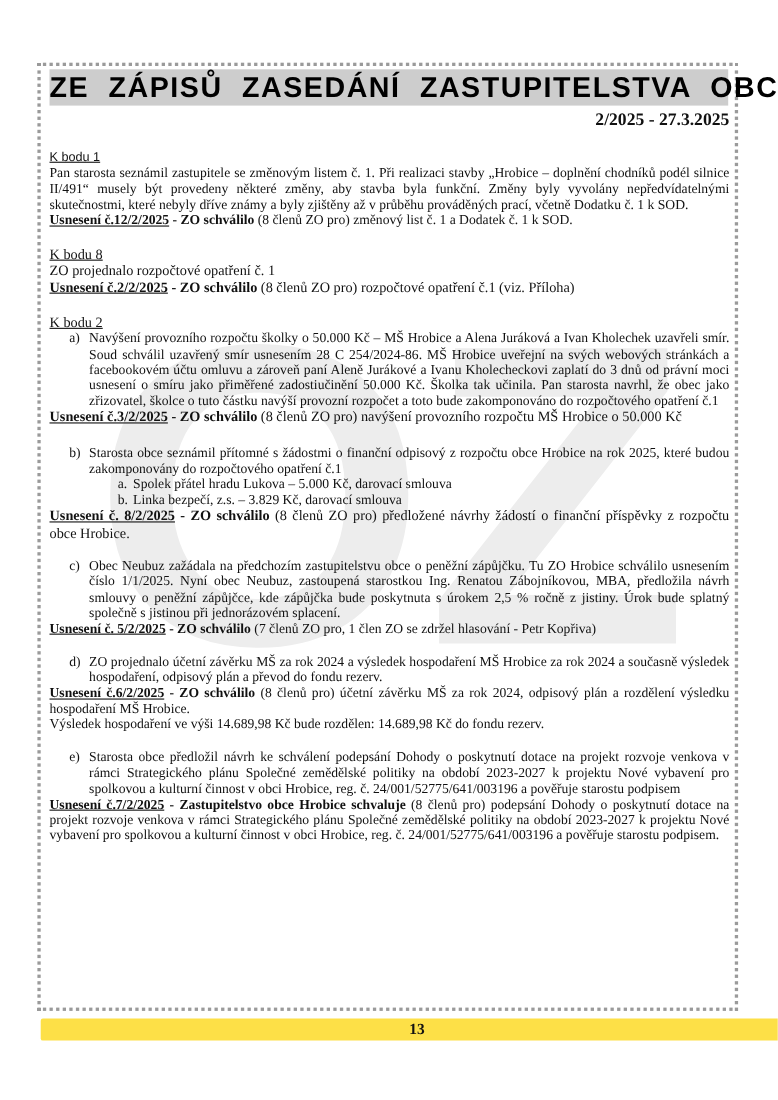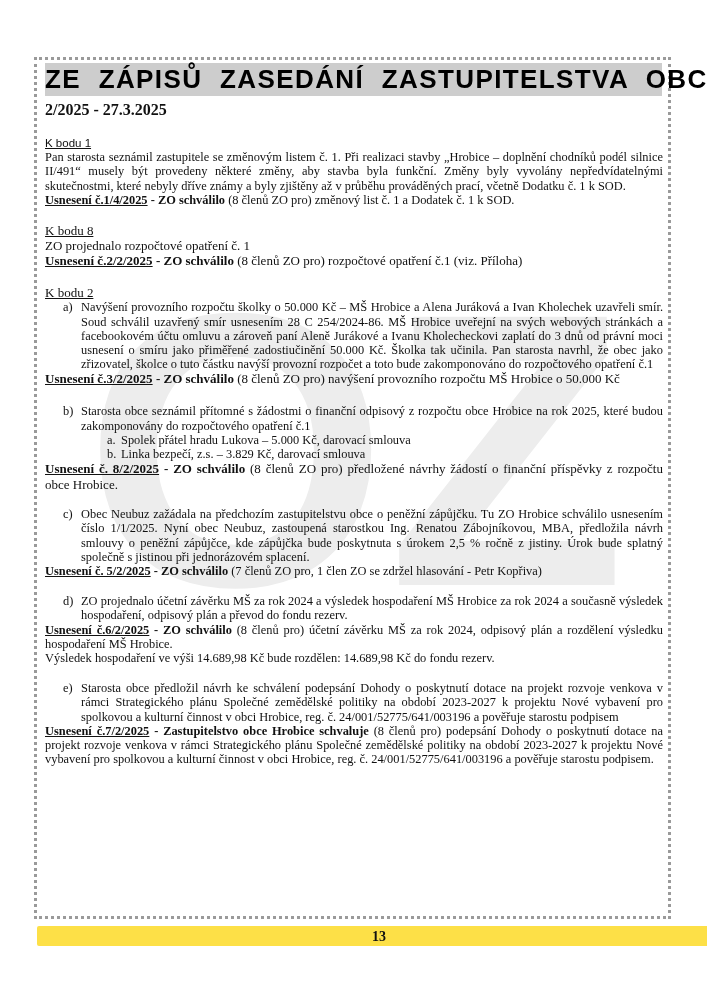--- a/index.html
+++ b/index.html
@@ -6,21 +6,21 @@
   body { width:707px; height:1000px; position:relative; overflow:hidden;
          font-family:"Liberation Serif", serif; color:#111; }
   .frame { position:absolute; left:34px; top:57px; width:637px; height:862px;
            border:3px dotted #9a9a9a; box-sizing:border-box; }
   .watermark { position:absolute; left:95px; top:300px; width:520px; height:300px;
                pointer-events:none; }
   .content { position:absolute; left:45px; top:63px; width:618px; font-size:12.4px; line-height:14.2px; }
   .title-bar { background:#cdcdcd; height:33px; margin-left:0px; width:617px;
                font-family:"Liberation Sans", sans-serif; font-weight:bold; font-size:26px;
                letter-spacing:1.4px; word-spacing:9px; line-height:33px; white-space:nowrap; color:#000; }
-  .subtitle { font-weight:bold; font-size:16px; margin-top:4px; height:20px; line-height:20px; }
+  .subtitle { font-weight:bold; font-size:16px; margin-top:4px; height:20px; line-height:20px;text-align:right; }
   .section-head { font-family:"Liberation Sans", sans-serif; font-weight:normal; text-decoration:underline; font-size:11.5px; margin-top:16px; }
   .section-head.serif { font-family:"Liberation Serif", serif; font-size:13px; }
   p { margin:0; text-align:justify; }
   .res { margin:0; text-align:justify; }
   .res-id { font-weight:bold; text-decoration:underline; }
   .res-b { font-weight:bold; }
   .item { display:flex; margin-left:18px; }
   .item .lbl { width:18px; flex:none; }
   .item .txt { flex:1; text-align:justify; }
   .subitem { display:flex; margin-left:62px; }
@@ -38,21 +38,21 @@
 </svg>
 
 <div class="frame"></div>
 
 <div class="content">
   <div class="title-bar">ZE ZÁPISŮ ZASEDÁNÍ ZASTUPITELSTVA OBCE</div>
   <div class="subtitle">2/2025 - 27.3.2025</div>
 
   <div class="section-head">K bodu 1</div>
   <p>Pan starosta seznámil zastupitele se změnovým listem č. 1. Při realizaci stavby „Hrobice – doplnění chodníků podél silnice II/491“ musely být provedeny některé změny, aby stavba byla funkční. Změny byly vyvolány nepředvídatelnými skutečnostmi, které nebyly dříve známy a byly zjištěny až v průběhu prováděných prací, včetně Dodatku č. 1 k SOD.</p>
-  <p class="res"><span class="res-id">Usnesení č.1/4/2025</span><span class="res-b"> - </span><span class="res-b">ZO schválilo</span><span> (8 členů ZO pro) změnový list č. 1 a Dodatek č. 1 k SOD.</span></p>
+  <p class="res"><span class="res-id">Usnesení č.12/2/2025</span><span class="res-b"> - </span><span class="res-b">ZO schválilo</span><span> (8 členů ZO pro) změnový list č. 1 a Dodatek č. 1 k SOD.</span></p>
 
   <div class="section-head serif" style="margin-top:17px;">K bodu 8</div>
   <p style="font-size:13px;line-height:15px;">ZO projednalo rozpočtové opatření č. 1</p>
   <p class="res" style="font-size:13px;line-height:15px;"><span class="res-id">Usnesení č.2/2/2025</span><span class="res-b"> - </span><span class="res-b">ZO schválilo</span><span> (8 členů ZO pro) rozpočtové opatření č.1  (viz. Příloha)</span></p>
 
   <div class="section-head serif" style="margin-top:18px;">K bodu 2</div>
 
   <div class="item">
     <span class="lbl">a)</span>
     <span class="txt">Navýšení provozního rozpočtu školky o 50.000 Kč – MŠ Hrobice a Alena Juráková a Ivan Kholechek uzavřeli smír. Soud schválil uzavřený smír usnesením 28 C 254/2024-86. MŠ Hrobice uveřejní na svých webových stránkách a facebookovém účtu omluvu a zároveň paní Aleně Jurákové a Ivanu Kholecheckovi zaplatí do 3 dnů od právní moci usnesení o smíru jako přiměřené zadostiučinění 50.000 Kč. Školka tak učinila. Pan starosta navrhl, že obec jako zřizovatel, školce o tuto částku navýší provozní rozpočet a toto bude zakomponováno do rozpočtového opatření č.1</span>

